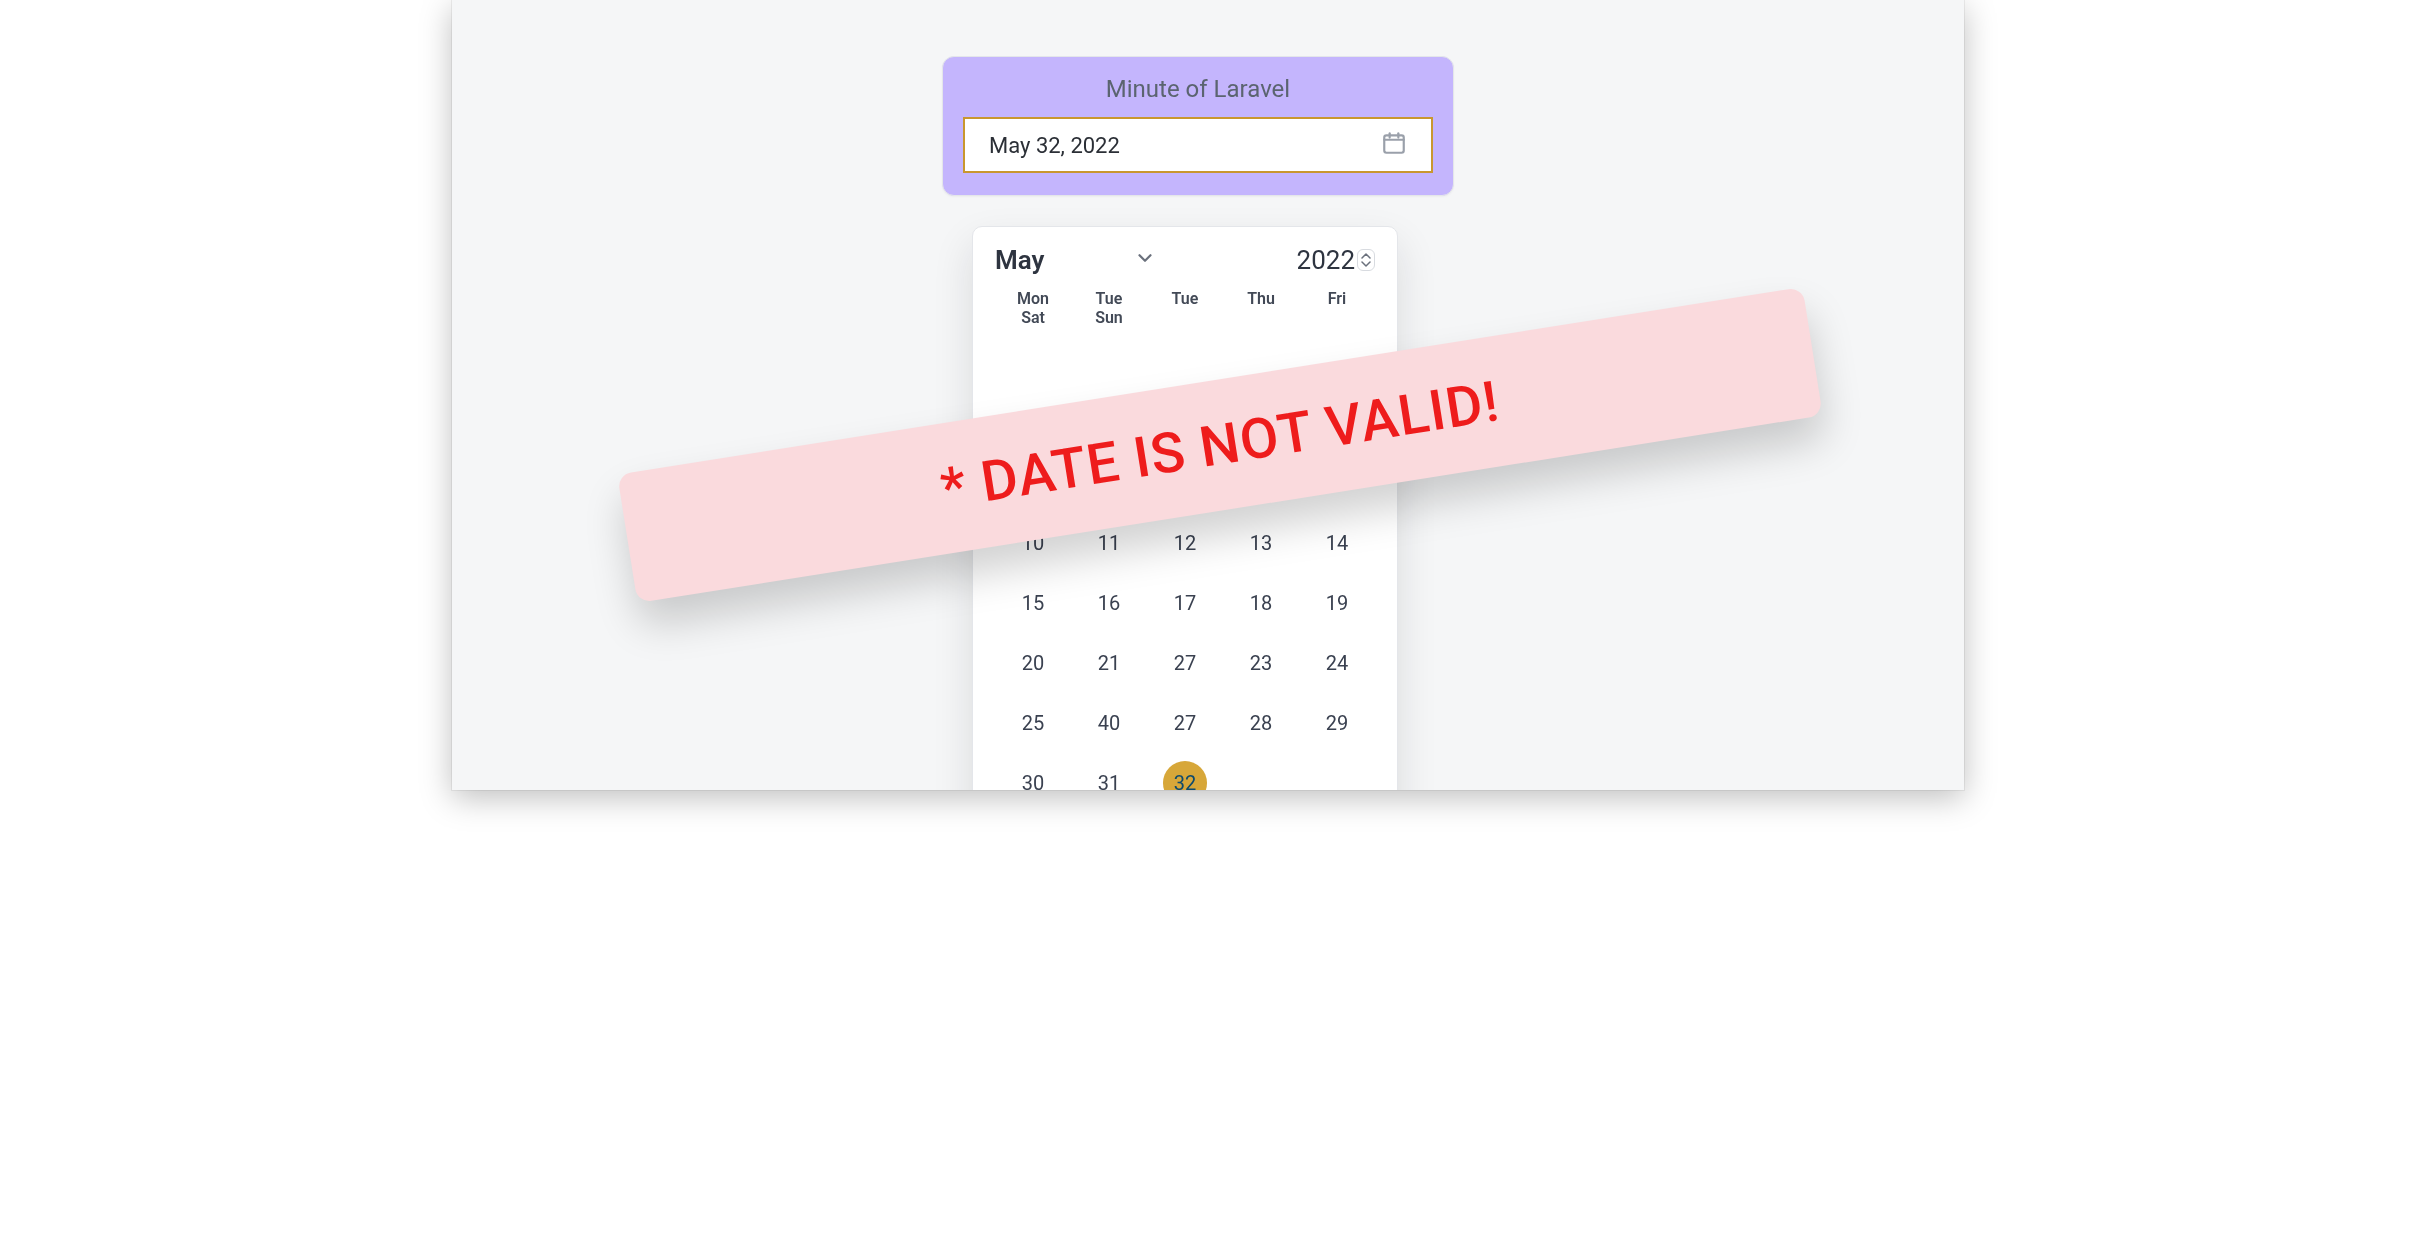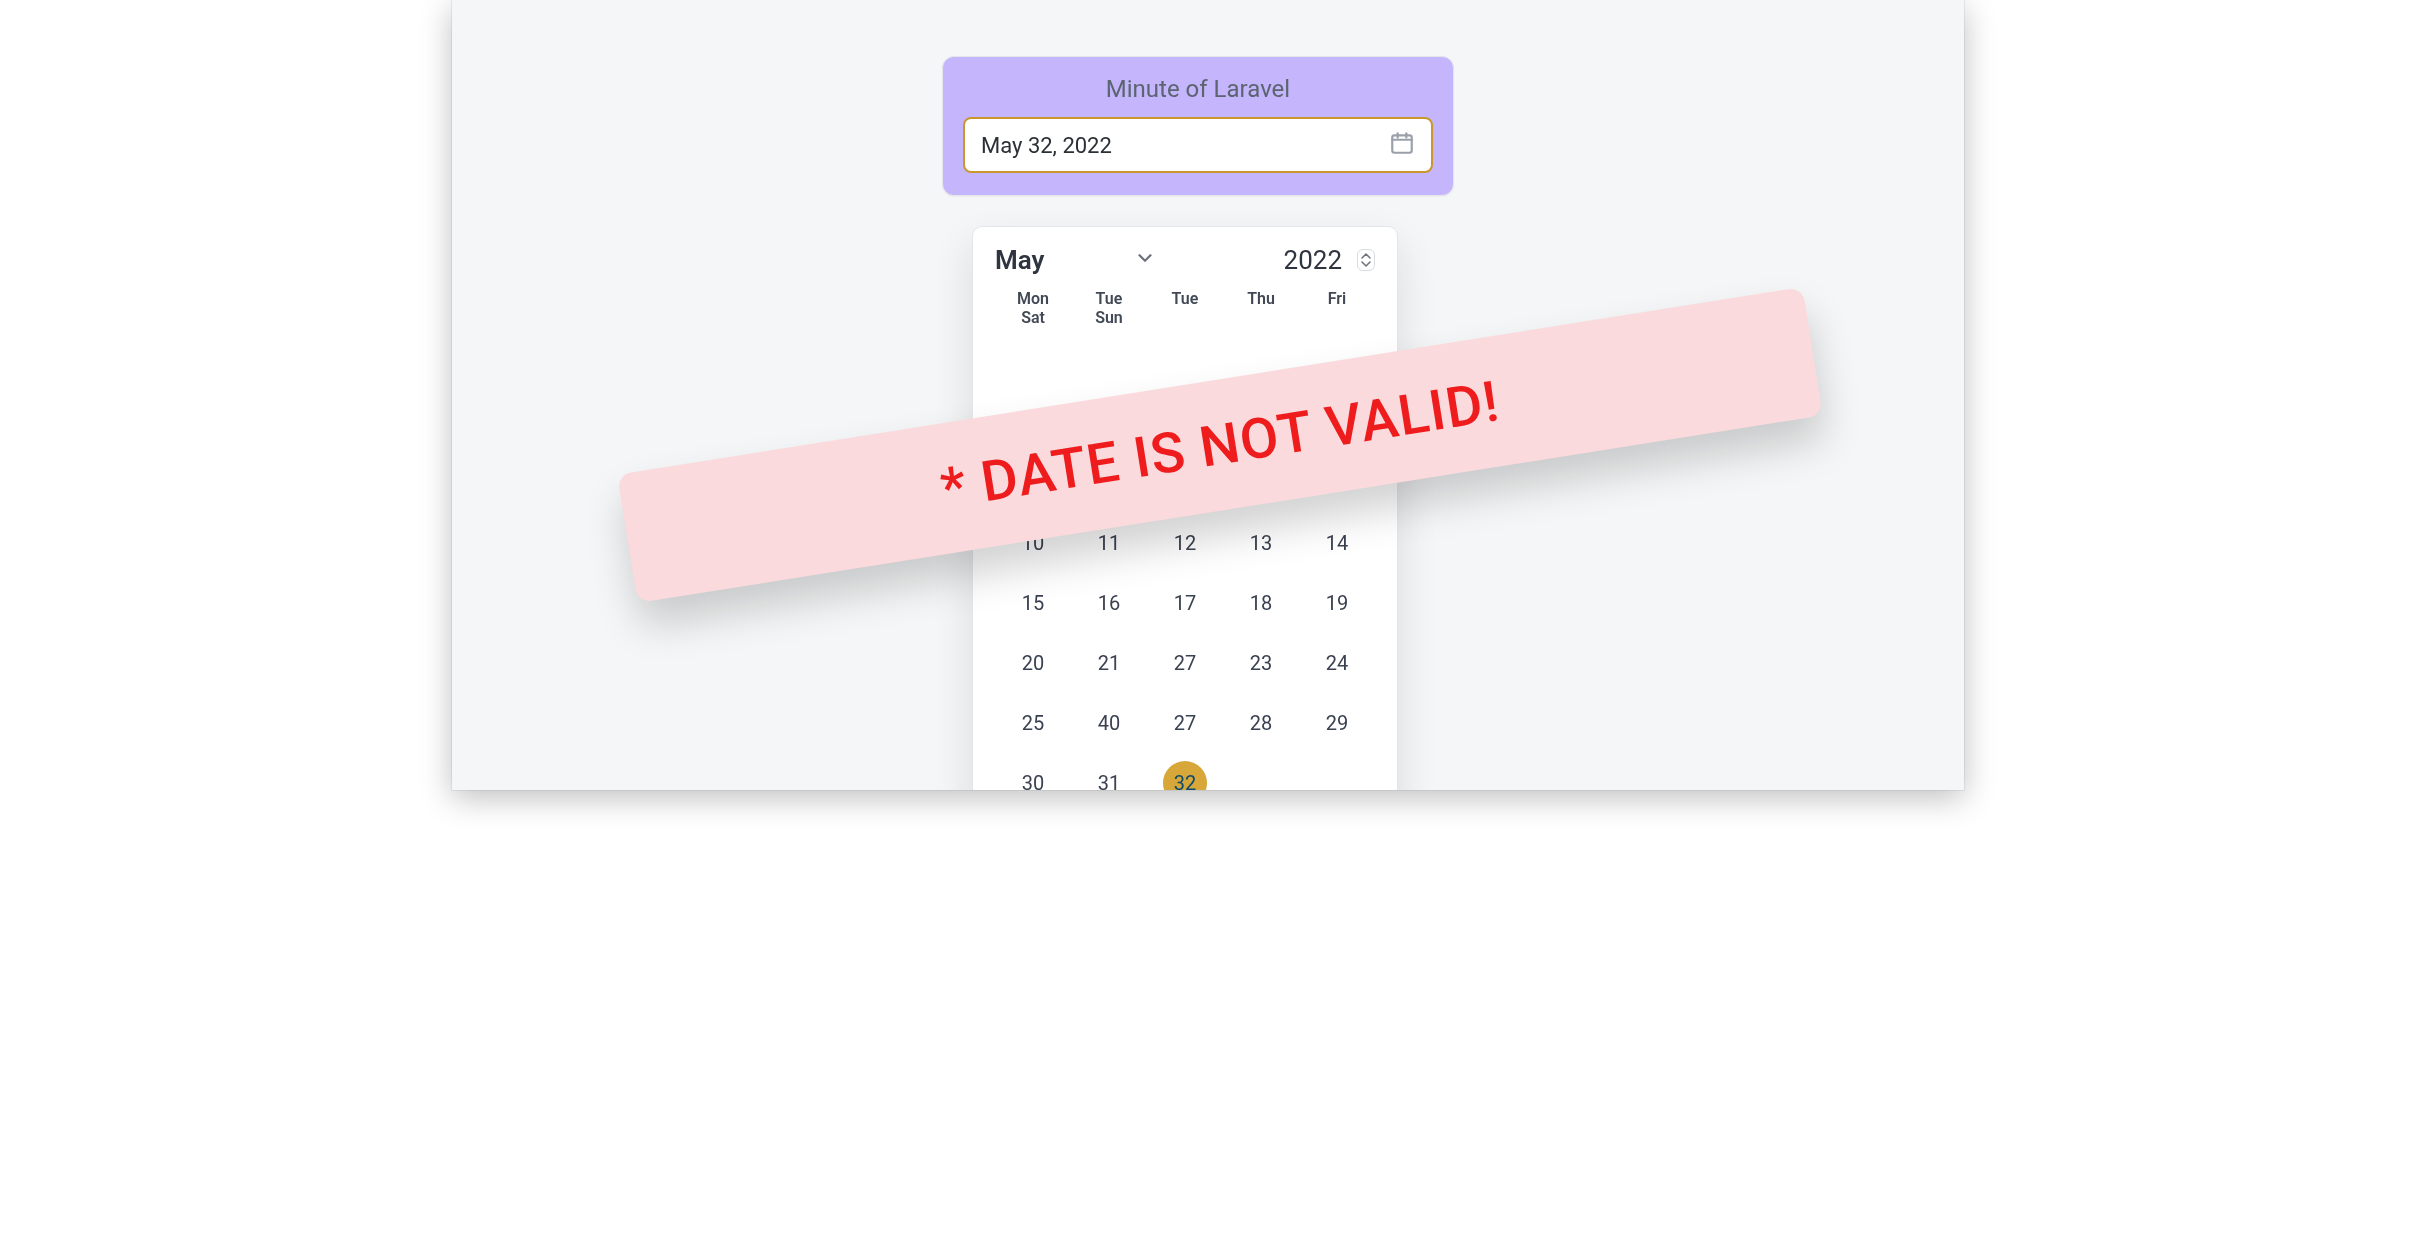--- a/index.html
+++ b/index.html
@@ -31,25 +31,25 @@
   .card-title {
     text-align: center;
     color: #5b6470;
     font-size: 24px;
     font-weight: 400;
     margin-bottom: 14px;
   }
   .date-input {
     position: relative;
     border: 2px solid #c9972e;
-    border-radius: 8px;
+    border-radius: 0;
     height: 56px;
     display: flex;
     align-items: center;
-    padding: 0 16px;
+    padding: 0 24px;
     background: #fff;
   }
   .date-input-text {
     flex: 1;
     font-size: 22px;
     color: #2b2f36;
   }
   .cal-icon { color: #9aa0aa; }
   .popover {
     position: absolute;
@@ -72,21 +72,21 @@
     display: flex;
     align-items: center;
     gap: 90px;
   }
   .month-label {
     font-size: 26px;
     font-weight: 600;
     color: #2e3440;
   }
   .chev { color: #6a707c; }
-  .year-wrap { display: flex; align-items: center; gap: 15px; }
+  .year-wrap { display: flex; align-items: center; gap: 2px; }
   .year-val { font-size: 26px; font-weight: 400; color: #2e3440; }
   .year-stepper {
     display: flex; flex-direction: column; line-height: 8px;
     color: #6a707c; border: 1px solid #d8dbe0; border-radius: 6px;
     width: 18px; align-items: center; padding: 2px 0;
   }
   .year-stepper svg { display:block; }
   .dow-row, .day-row {
     display: grid;
     grid-template-columns: repeat(5, 1fr);

